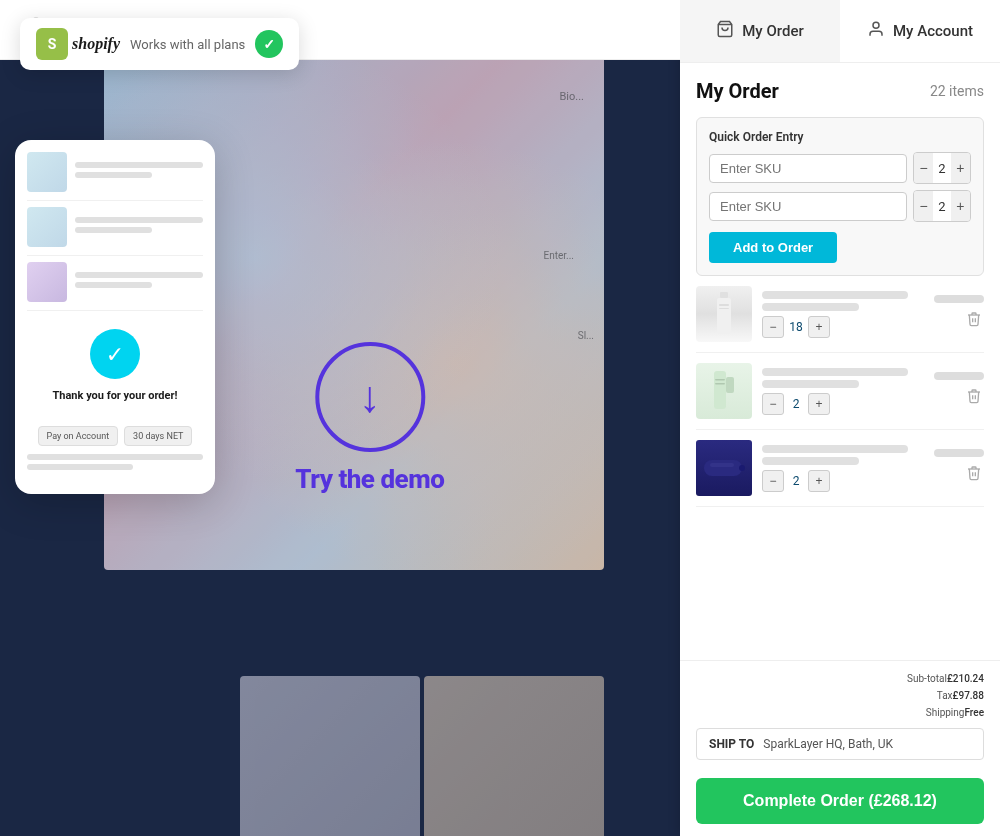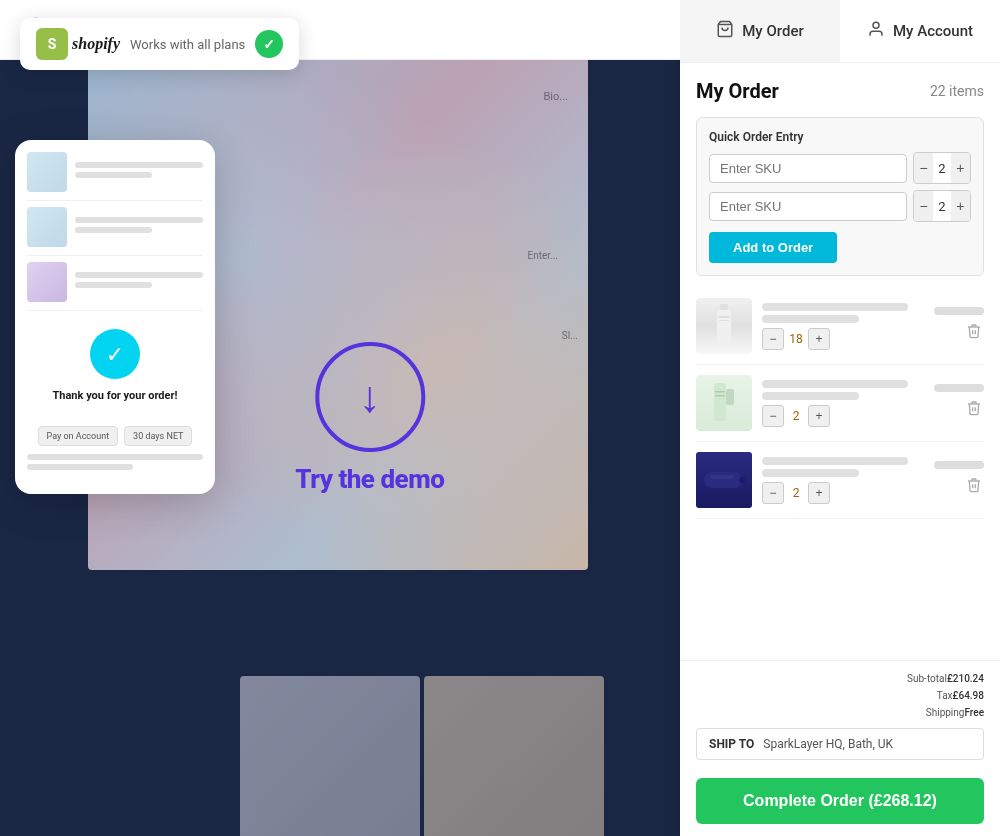--- a/index.html
+++ b/index.html
@@ -91,21 +91,21 @@
       font-size: 14px;
       color: #888;
     }
 
     
     .quick-order-section {
       background: #f8f8f8;
       border: 1px solid #e0e0e0;
       border-radius: 6px;
       padding: 12px;
-      margin-bottom: 12px;
+      margin-bottom: 0;
     }
 
     .quick-order-label {
       font-size: 12px;
       font-weight: 600;
       color: #333;
       margin-bottom: 8px;
     }
 
     .sku-row {
@@ -270,21 +270,21 @@
       font-size: 16px;
       font-weight: 700;
       cursor: pointer;
       margin-top: 8px;
     }
 
     
     .hero-image {
       position: absolute;
       top: 50px;
-      left: 88px;
+      left: 104px;
       width: 500px;
       height: 520px;
       background: linear-gradient(135deg, #a8c8e8 0%, #c8a8b8 30%, #b8d8e8 60%, #e8c8a8 100%);
       border-radius: 4px;
       overflow: hidden;
       opacity: 0.85;
     }
 
     .hero-img-inner {
       width: 100%;
@@ -530,21 +530,21 @@
       display: flex;
       align-items: center;
       justify-content: center;
       font-size: 12px;
       cursor: pointer;
       color: #555;
     }
 
     .small-qty-val {
       font-size: 12px;
-      color: #a16207;
+      color: #0c4a6e;
       min-width: 16px;
       text-align: center;
     }
 
     
     .prod-img-1 {
       background: linear-gradient(to bottom, #f0f0f0 0%, #e0e0e0 50%, #f8f8f8 100%);
       position: relative;
     }
 
@@ -817,21 +817,21 @@
 
     </div>
 
     <div class="order-summary">
       <div class="summary-row">
         <span>Sub-total</span>
         <span class="value">£210.24</span>
       </div>
       <div class="summary-row">
         <span>Tax</span>
-        <span class="value">£64.98</span>
+        <span class="value">£97.88</span>
       </div>
       <div class="summary-row">
         <span>Shipping</span>
         <span class="value">Free</span>
       </div>
       <div class="ship-to-row">
         <span class="ship-label">SHIP TO</span>
         <span>SparkLayer HQ, Bath, UK</span>
       </div>
       <button class="complete-order-btn">Complete Order (£268.12)</button>

